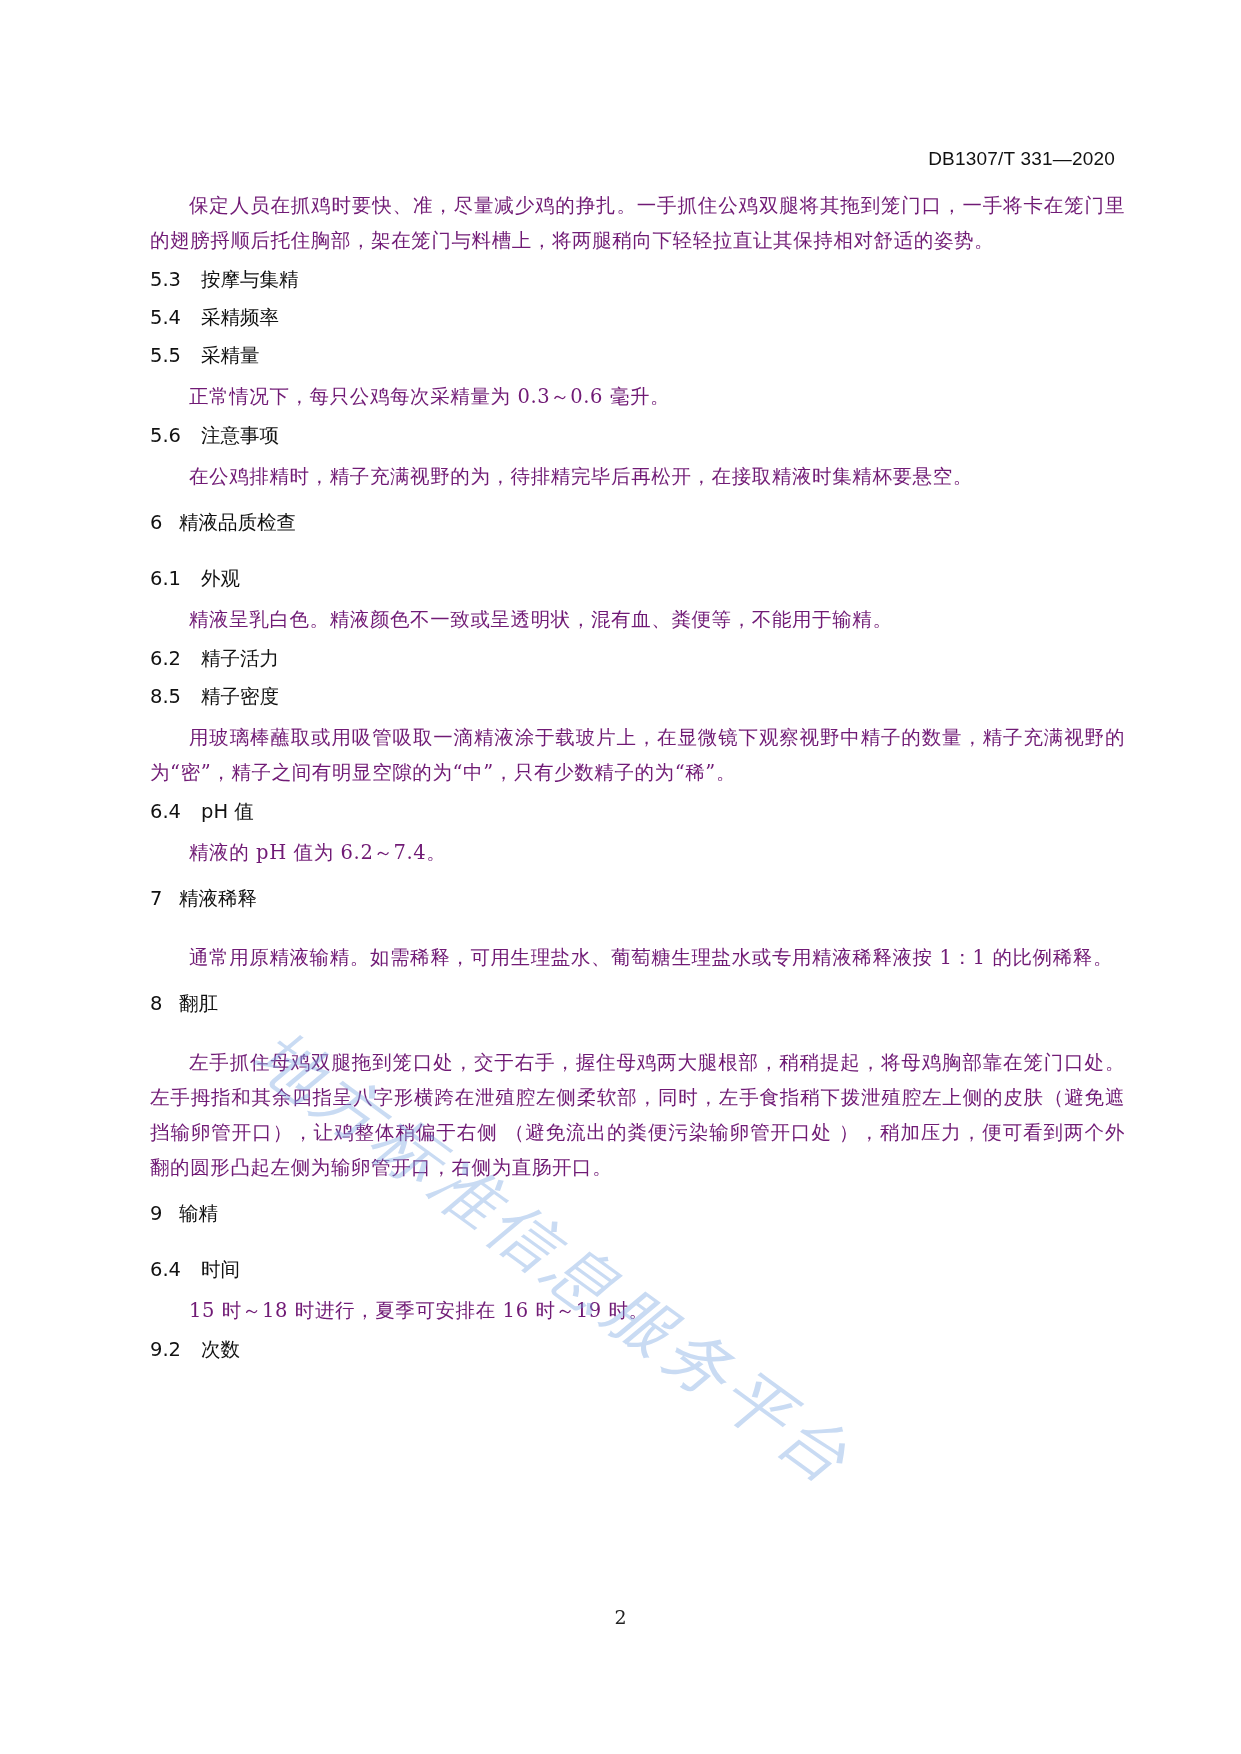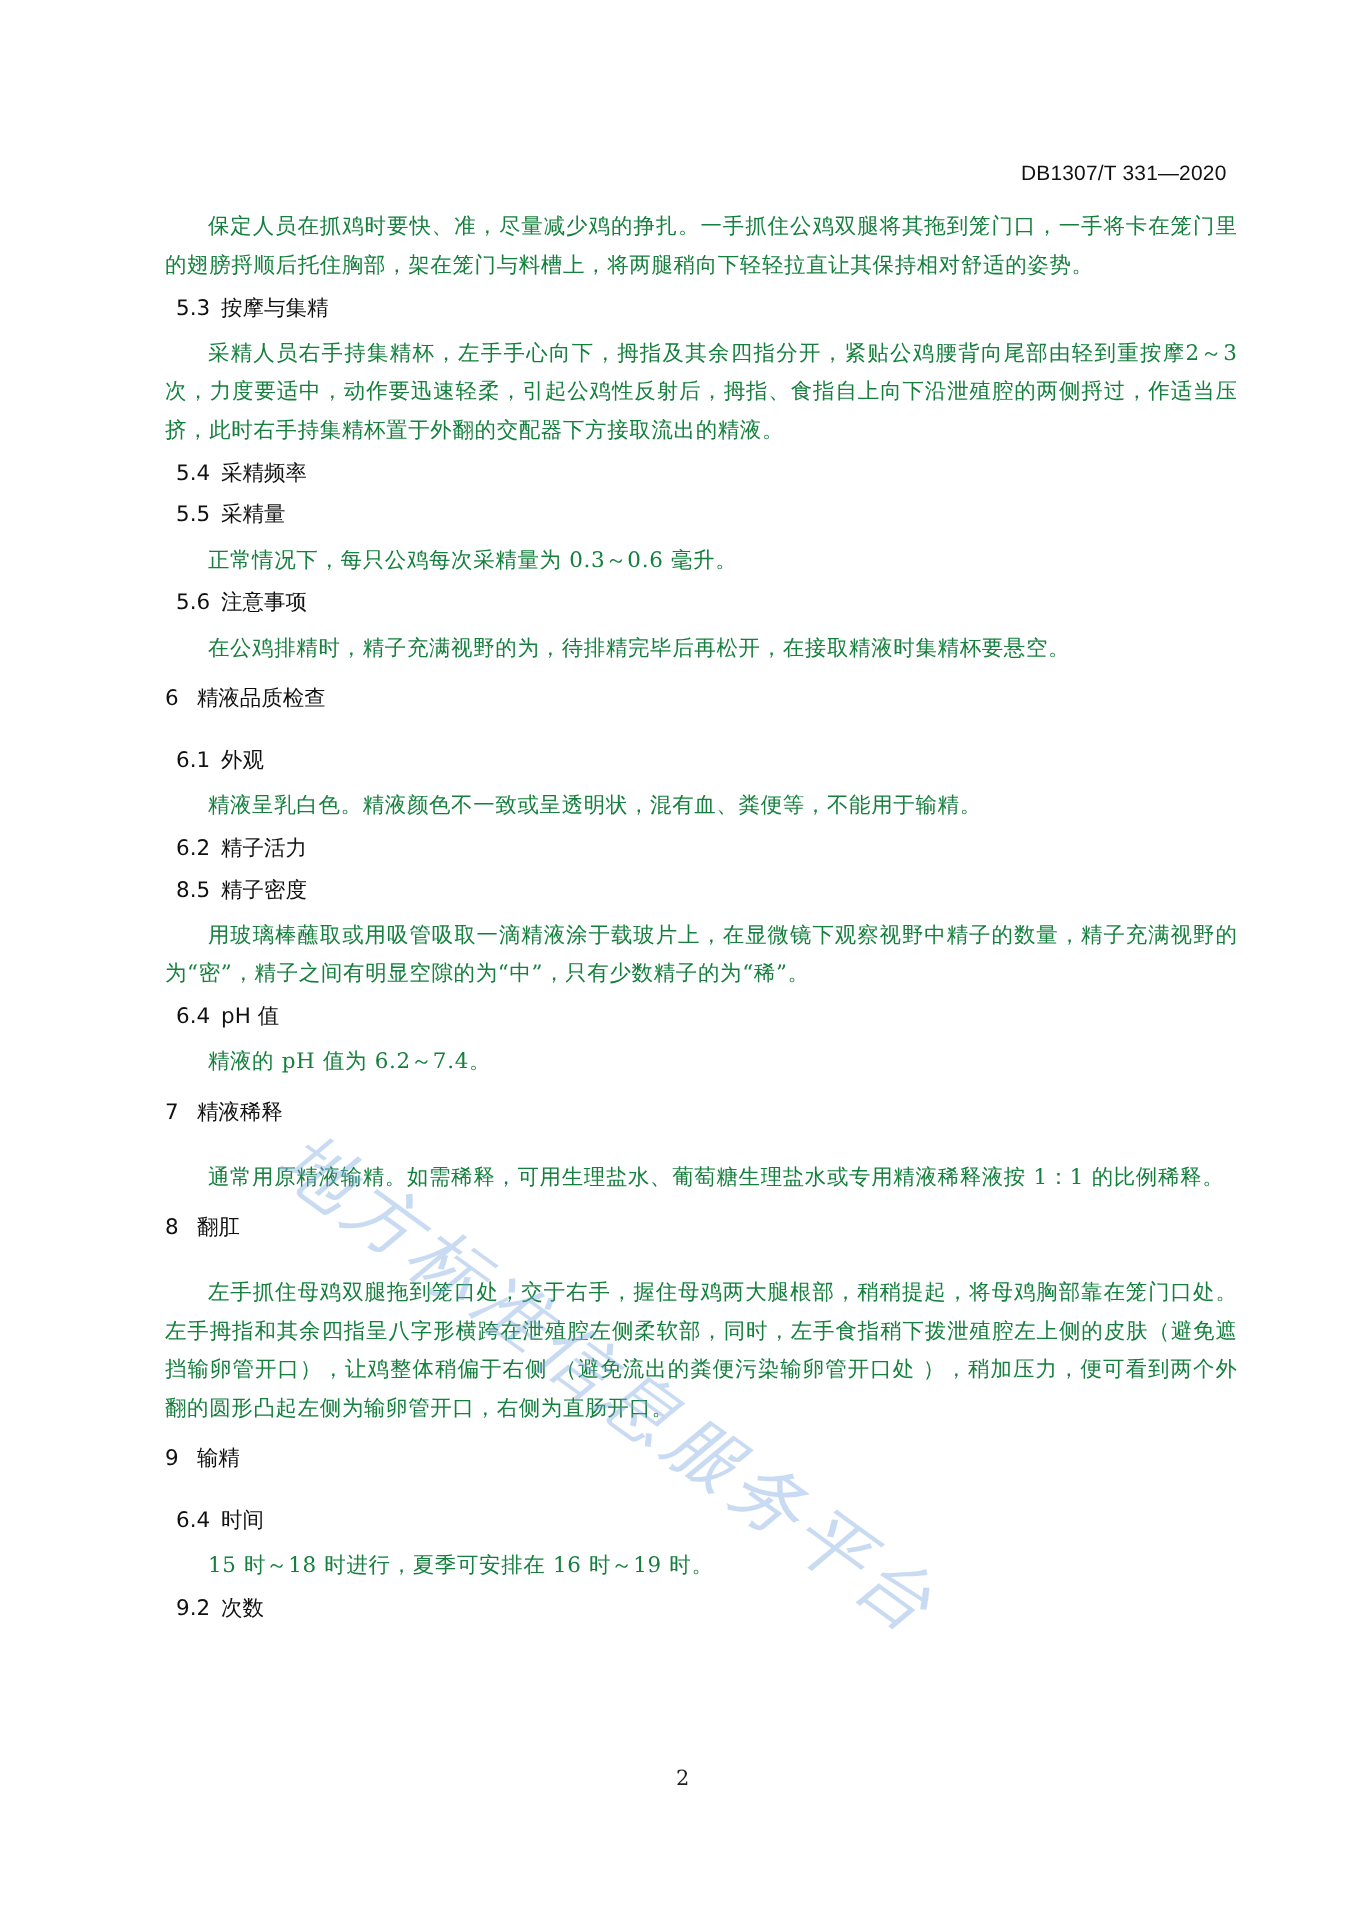--- a/index.html
+++ b/index.html
@@ -36,30 +36,29 @@
       top: 188px;
       width: 975px;
     }
     .para {
       font-size: 19.5px;
       line-height: 35px;
       text-indent: 39px;
       text-align: justify;
       margin: 0;
       letter-spacing: 0.6px;
-      color: #15803d;
+      color: #701a75;
     }
     .h2 {
       font-family: "DejaVu Sans", "Liberation Sans", sans-serif;
       font-size: 19.5px;
       line-height: 30px;
       margin: 7px 0 8px 0;
       color: #111;
       display: flex;
-      text-align: center;
     }
     .h1 {
       font-family: "DejaVu Sans", "Liberation Sans", sans-serif;
       font-size: 19.5px;
       line-height: 30px;
       margin: 14px 0 26px 0;
       color: #111;
       display: flex;
     }
     .h1 .num { width: 29px; display: inline-block; }
@@ -96,21 +95,20 @@
   <div class="doc-code">DB1307/T 331—2020</div>
 
   <div class="content">
 
     <p class="para">保定人员在抓鸡时要快、准，尽量减少鸡的挣扎。一手抓住公鸡双腿将其拖到笼门口，一手将卡在笼门里的翅膀捋顺后托住胸部，架在笼门与料槽上，将两腿稍向下轻轻拉直让其保持相对舒适的姿势。</p>
 
     <div class="h2">
       <span class="num">5.3</span>
       <span>按摩与集精</span>
     </div>
-    <p class="para">采精人员右手持集精杯，左手手心向下，拇指及其余四指分开，紧贴公鸡腰背向尾部由轻到重按摩2～3次，力度要适中，动作要迅速轻柔，引起公鸡性反射后，拇指、食指自上向下沿泄殖腔的两侧捋过，作适当压挤，此时右手持集精杯置于外翻的交配器下方接取流出的精液。</p>
 
     <div class="h2">
       <span class="num">5.4</span>
       <span>采精频率</span>
     </div>
 
     <div class="h2">
       <span class="num">5.5</span>
       <span>采精量</span>
     </div>

